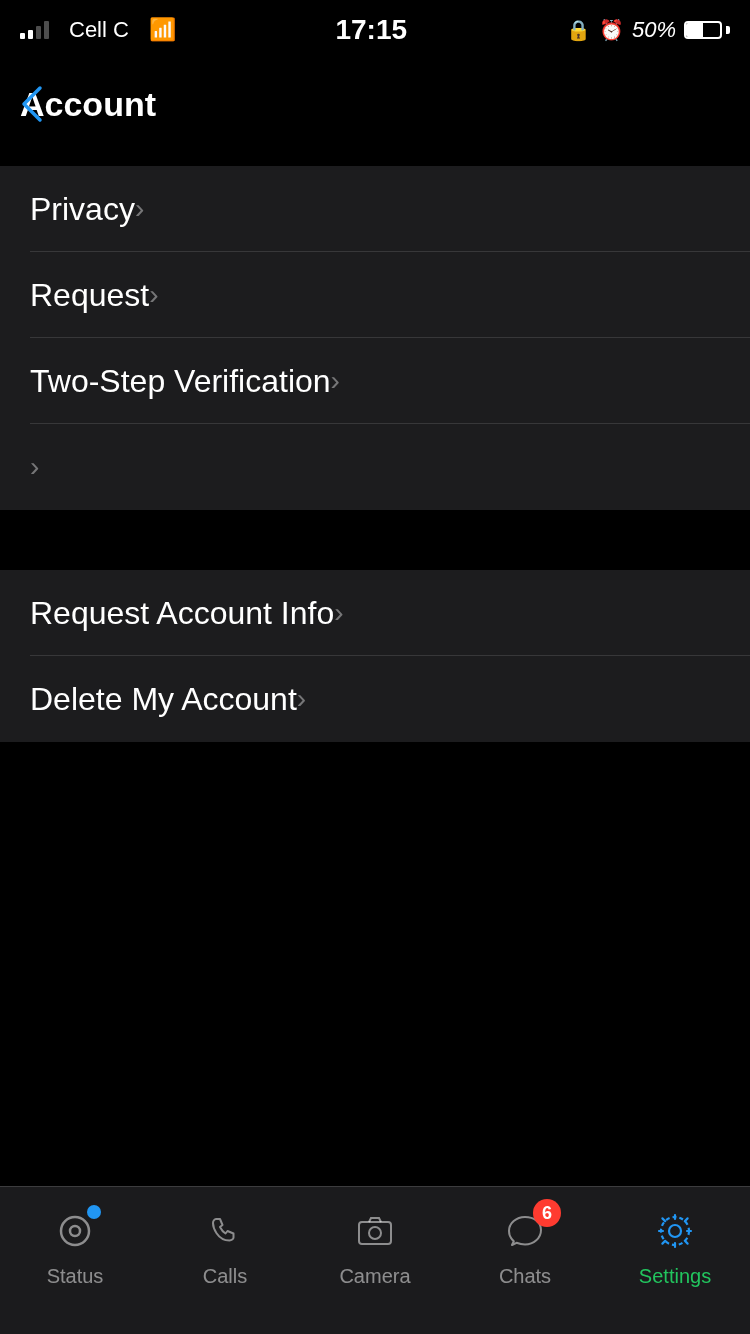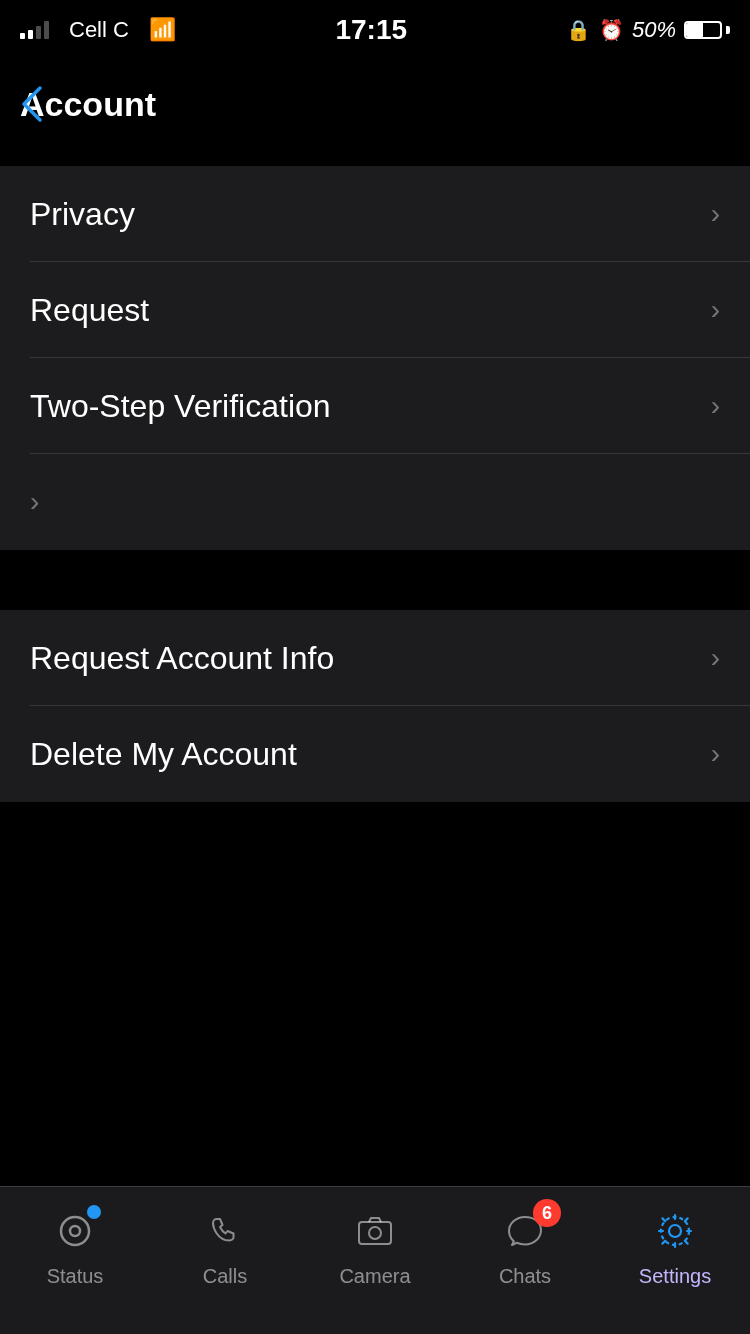--- a/index.html
+++ b/index.html
@@ -109,23 +109,22 @@
     }
 
     
     .menu-section {
       background: #1c1c1e;
     }
 
     .menu-item {
       display: flex;
       align-items: center;
-      justify-content: space-between;
       padding: 8px 30px;
-      height: 96px;
+      height: 86px;
       cursor: pointer;
       position: relative;
     }
 
     .menu-item:not(:last-child)::after {
       content: '';
       position: absolute;
       bottom: 0;
       left: 30px;
       right: 0;
@@ -187,21 +186,21 @@
       display: flex;
       align-items: center;
       justify-content: center;
     }
 
     .tab-label {
       font-size: 20px;
       color: rgba(255,255,255,0.5);
     }
     .tab-label.active {
-      color: #c4b5fd;
+      color: #22c55e;
     }
 
     .badge {
       position: absolute;
       top: -4px;
       right: -8px;
       background: #ff3b30;
       color: #fff;
       font-size: 18px;
       font-weight: 700;

